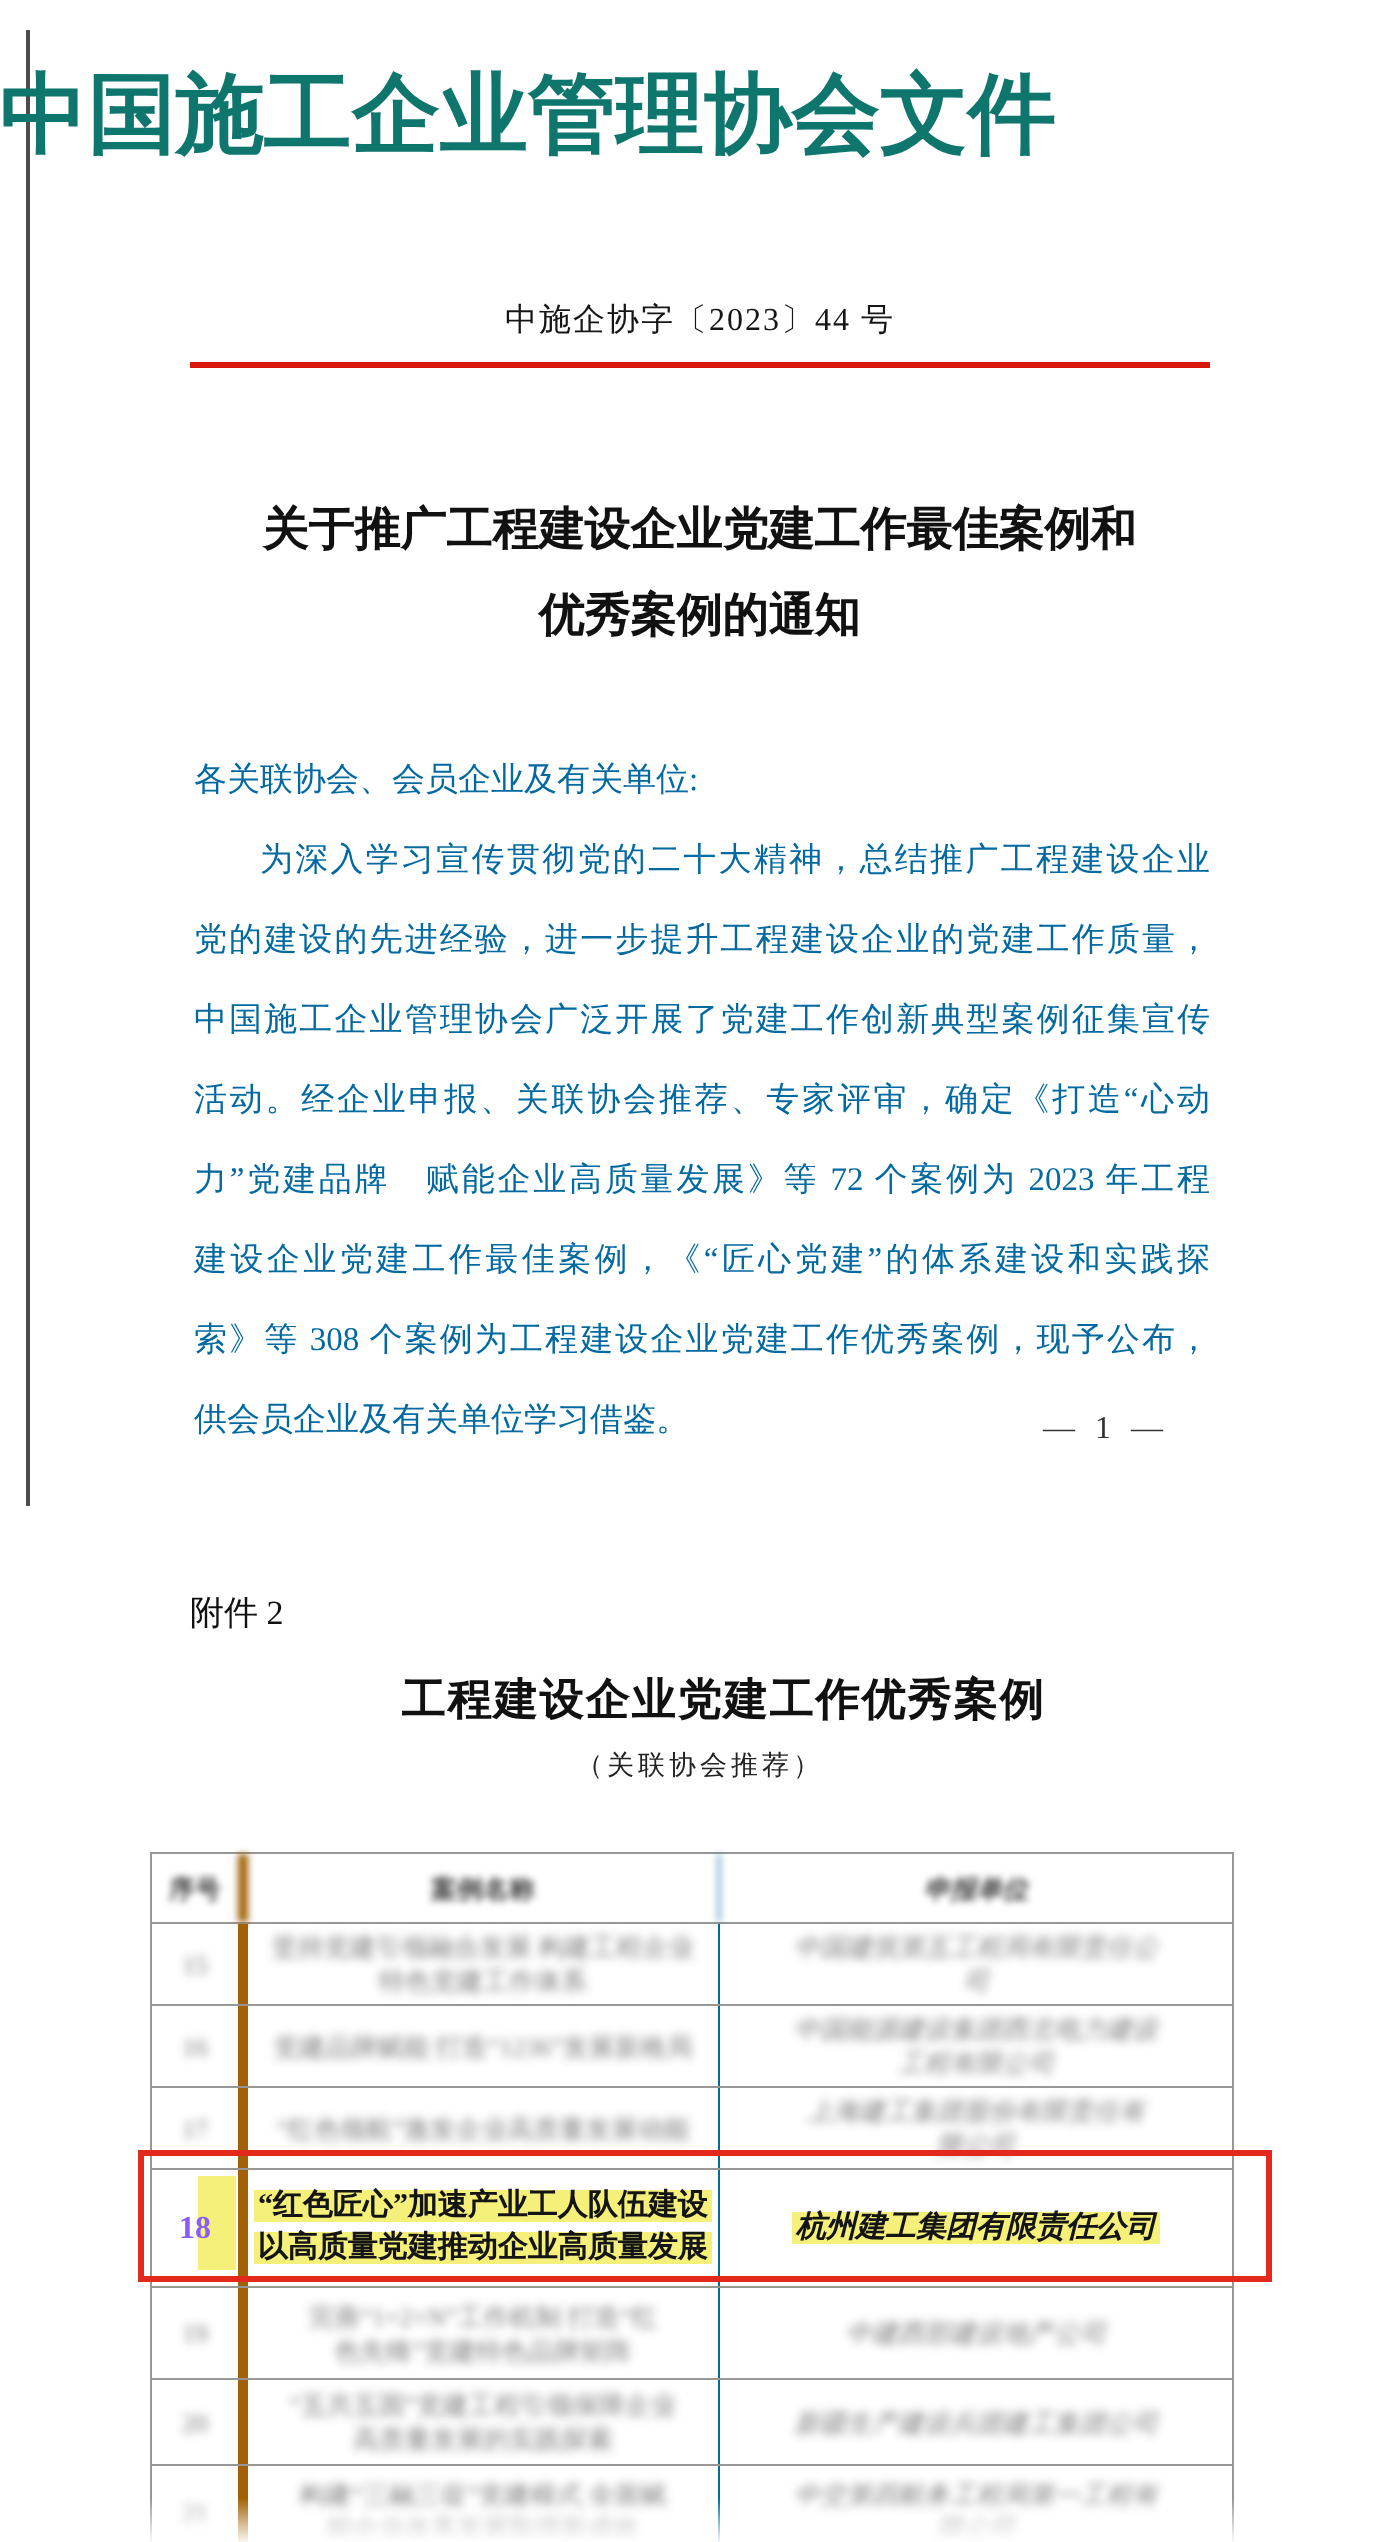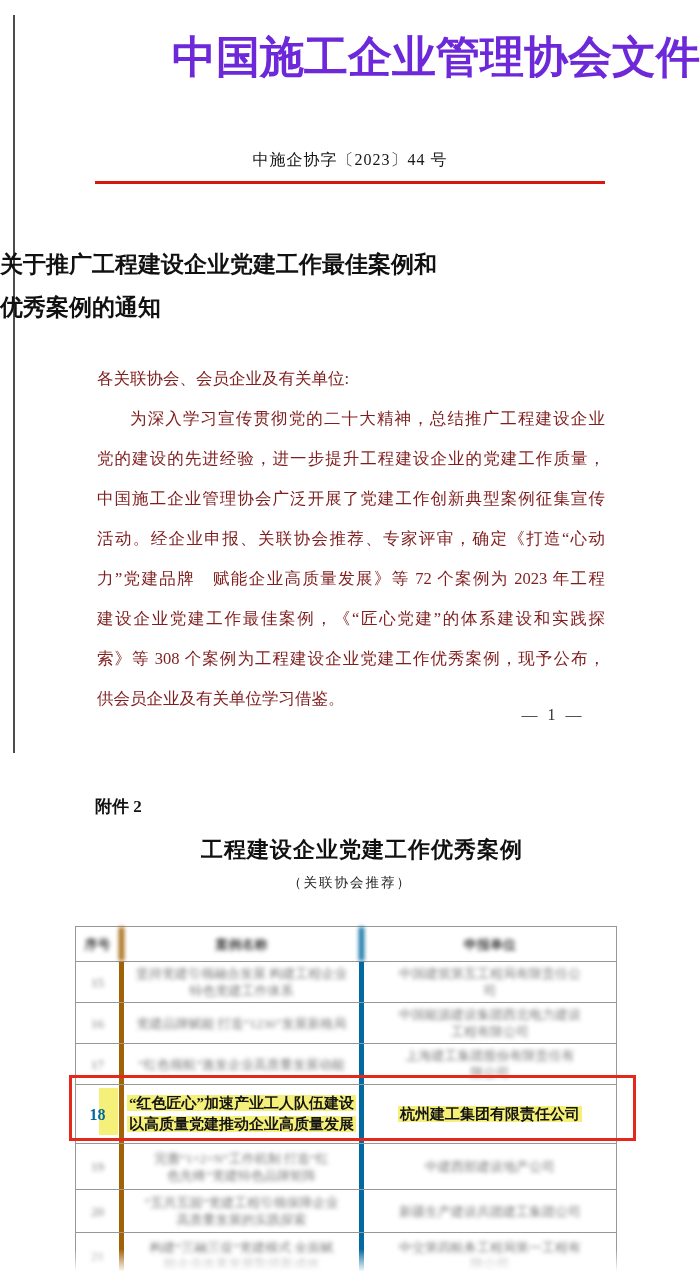--- a/index.html
+++ b/index.html
@@ -1,54 +1,54 @@
 <!DOCTYPE html>
 <html><head>
 <meta charset="utf-8">
 <style>
   html,body{margin:0;padding:0;background:#ffffff;}
   .screen{position:relative;width:700px;height:1271px;background:#ffffff;overflow:hidden;
           font-family:"Liberation Serif","DejaVu Serif",serif;color:#1c1c1c;}
 
   
   .page-edge{position:absolute;left:13px;top:15px;width:2px;height:738px;background:#4c4c4c;}
-  .letterhead{position:absolute;left:0;right:0;top:28px;text-align:right;
-              font-size:44px;font-weight:bold;color:#6d28d9;letter-spacing:0px;white-space:nowrap;}
+  .letterhead{position:absolute;left:0;right:0;top:28px;text-align:left;
+              font-size:44px;font-weight:bold;color:#0f766e;letter-spacing:0px;white-space:nowrap;}
   .docnum{position:absolute;left:0;right:0;top:150px;text-align:center;font-size:16px;color:#161616;letter-spacing:1px;}
   .rule{position:absolute;left:95px;top:181px;width:510px;height:3px;background:#d8170d;}
-  .notice-title{position:absolute;left:0;right:0;top:243px;
+  .notice-title{position:absolute;left:0;right:0;top:243px;text-align:center;
                 font-size:23px;font-weight:bold;line-height:43px;color:#111;}
-  .body-text{position:absolute;left:97px;top:359px;width:508px;font-size:16.5px;line-height:40px;color:#7f1d1d;}
+  .body-text{position:absolute;left:97px;top:370px;width:508px;font-size:16.5px;line-height:40px;color:#0369a1;}
   .bline{text-align:justify;text-align-last:justify;}
   .bline.natural{text-align:left;text-align-last:left;}
   .bline.indent{text-indent:2em;}
   .pagenum{position:absolute;top:706px;left:503px;width:100px;text-align:center;
            font-size:16px;color:#333;letter-spacing:3px;}
 
   
-  .attachment{position:absolute;left:95px;top:795px;font-size:17px;font-weight:bold;color:#111;}
+  .attachment{position:absolute;left:95px;top:795px;font-size:17px;font-weight:normal;color:#111;}
   .t-title{position:absolute;left:0;right:0;top:835px;text-align:center;font-size:22px;font-weight:bold;color:#111;letter-spacing:1px;padding-left:24px;}
   .t-subtitle{position:absolute;left:0;right:0;top:874px;text-align:center;font-size:13.5px;color:#222;letter-spacing:2px;}
 
   .case-table{position:absolute;left:75px;top:926px;width:540px;border:1px solid #979797;box-sizing:content-box;background:#fff;}
   .t-row{display:flex;border-top:1px solid #979797;align-items:stretch;}
   .t-row:first-child{border-top:none;}
   .cell{box-sizing:border-box;display:flex;flex-direction:column;justify-content:center;
         align-items:center;text-align:center;font-size:13px;line-height:17px;padding:2px 5px;overflow:hidden;}
   .c-no{flex:0 0 43px;}
   .c-case{flex:0 0 240px;border-left:5px solid #a16207;}
-  .c-unit{flex:1 1 auto;border-left:5px solid #0369a1;}
+  .c-unit{flex:1 1 auto;border-left:1px solid #0369a1;font-style:italic;}
   .h-header{height:34px;}.h-r15{height:40px;}.h-r16{height:40px;}.h-r17{height:40px;}
   .h-r18{height:58px;}.h-r19{height:45px;}.h-r20{height:42px;}.h-r21{height:46px;}
 
   .blur{filter:blur(2.3px);color:#585858;opacity:.8;}
   .blur-h{filter:blur(1.9px);color:#454545;font-weight:bold;}
 
   
-  .hl-no{position:relative;font-weight:bold;font-size:16px;color:#0369a1;align-items:center;}
+  .hl-no{position:relative;font-weight:bold;font-size:16px;color:#8b5cf6;align-items:center;}
   .no-patch{position:absolute;right:1px;top:3px;bottom:8px;width:45%;background:#f5f07a;}
   .no-text{position:relative;}
   .hl-line{font-size:15px;line-height:21px;font-weight:bold;color:#141414;white-space:nowrap;}
   .mark{background:#f5f07a;padding:0 2px;}
   .red-box{position:absolute;left:69px;top:1075px;width:561px;height:60px;border:3px solid #e2291b;z-index:5;}
 
   .fade-bottom{position:absolute;left:60px;right:0;bottom:0;height:22px;
                background:linear-gradient(rgba(255,255,255,0),rgba(255,255,255,.95));z-index:6;}
 </style>
 </head>

